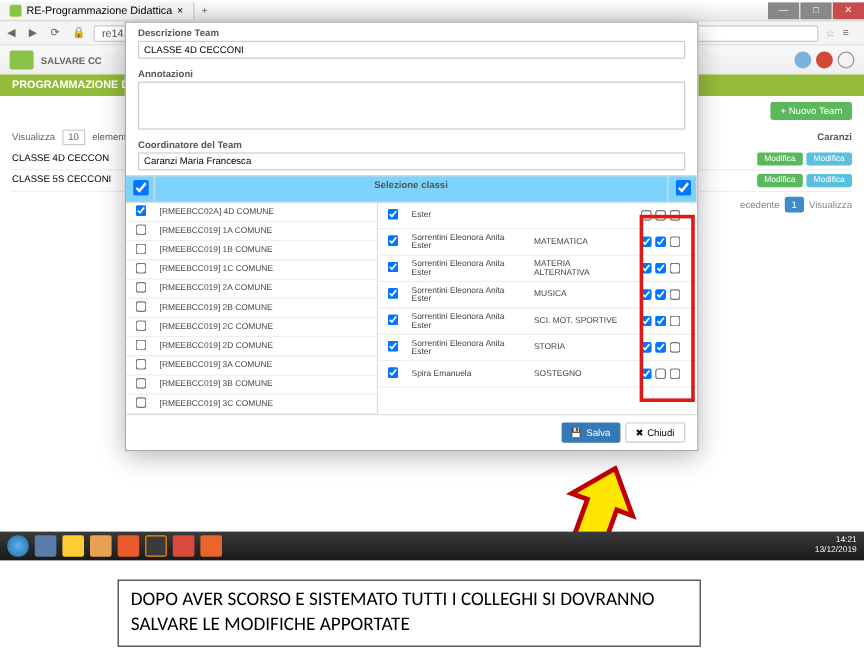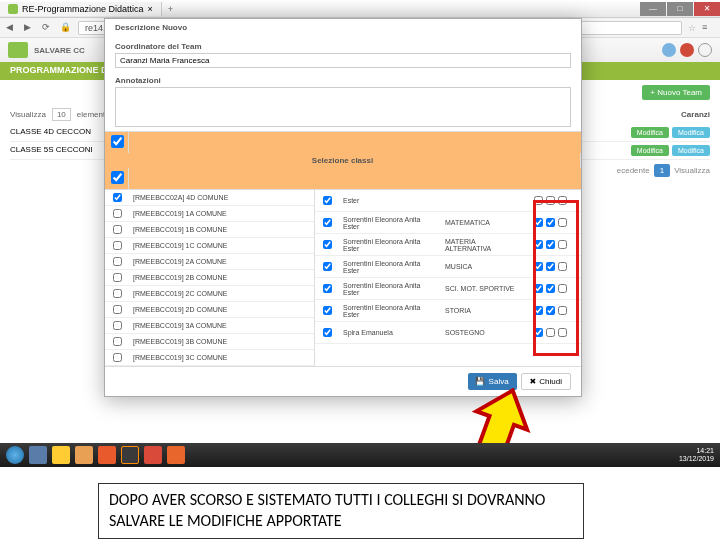--- a/index.html
+++ b/index.html
@@ -42,21 +42,21 @@
   .bg-pag { display: flex; justify-content: flex-end; padding: 4px 10px; font-size: 8px; gap: 4px; align-items: center; color: #888; }
   .pgbtn { background: #428bca; color: #fff; padding: 2px 6px; border-radius: 2px; }
   
   
   .modal { position: absolute; top: 18px; left: 104px; width: 478px; background: #fff; border: 1px solid #aaa; box-shadow: 0 4px 20px rgba(0,0,0,.3); font-size: 8px; }
   .m-section { padding: 4px 10px; }
   .m-label { font-size: 8px; font-weight: bold; color: #555; margin-bottom: 2px; }
   .m-input { width: 100%; border: 1px solid #ccc; padding: 2px 4px; font-size: 8px; background: #fff; }
   .m-textarea { width: 100%; height: 40px; border: 1px solid #ccc; background: #fff; }
   
-  .m-tblhead { display: flex; background: #fdba74; border-top: 1px solid #ddd; border-bottom: 1px solid #ddd; flex-direction: column; }
+  .m-tblhead { display: flex; background: #7dd3fc; border-top: 1px solid #ddd; border-bottom: 1px solid #ddd; }
   .m-th { padding: 3px 6px; font-size: 8px; font-weight: bold; text-align: center; color: #555; }
   .col-chk { width: 24px; border-right: 1px solid #ddd; }
   .col-class { flex: 1; border-right: 1px solid #ddd; }
   .col-chk2 { width: 24px; border-right: 1px solid #ddd; }
   
   .m-body { display: flex; }
   .m-left { border-right: 1px solid #ddd; }
   
   .m-row { display: flex; border-bottom: 1px solid #eee; align-items: center; min-height: 16px; }
   .m-row.tall { min-height: 22px; }
@@ -158,29 +158,30 @@
 </div>
 
 <div class="bg-pag">
   <span>ecedente</span>
   <span class="pgbtn">1</span>
   <span>Visualizza</span>
 </div>
 
 <div class="modal">
   <div class="m-section">
-    <div class="m-label">Descrizione Nuovo</div>
+    <div class="m-label">Descrizione Team</div>
+    <input class="m-input" value="CLASSE 4D CECCONI" style="">
+  </div>
+  <div class="m-section">
+    <div class="m-label">Annotazioni</div>
+    <div class="m-textarea"></div>
   </div>
   <div class="m-section">
     <div class="m-label">Coordinatore del Team</div>
     <input class="m-input" value="Caranzi Maria Francesca" style="">
-  </div>
-  <div class="m-section">
-    <div class="m-label">Annotazioni</div>
-    <div class="m-textarea"></div>
   </div>
 
   <div class="m-tblhead">
     <div class="m-th col-chk"><input type="checkbox" checked="" style=""></div>
     <div class="m-th col-class">Selezione classi</div>
     <div class="m-th col-chk2"><input type="checkbox" checked="" style=""></div>
   </div>
 
   <div class="m-body" style="position:relative">
     <div class="m-left" style="width:212px" id="classes-list">

